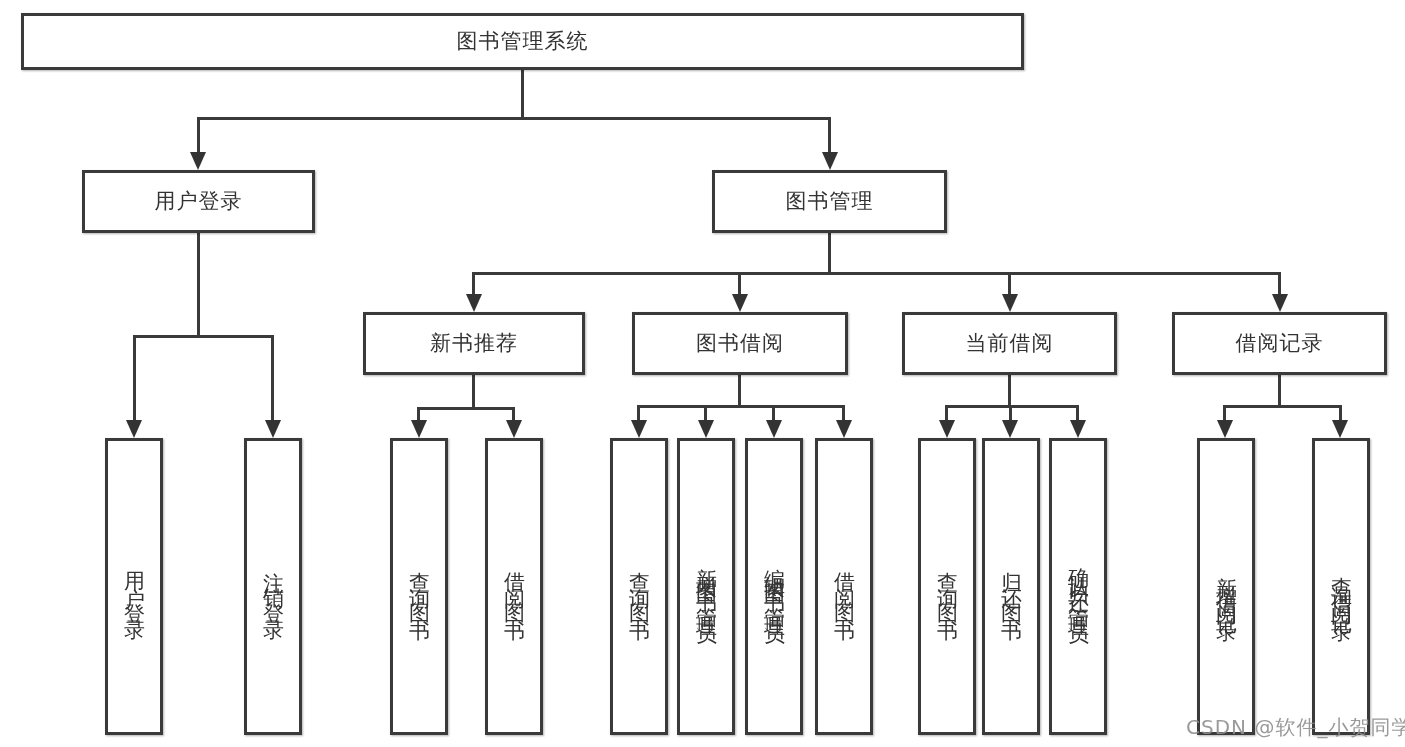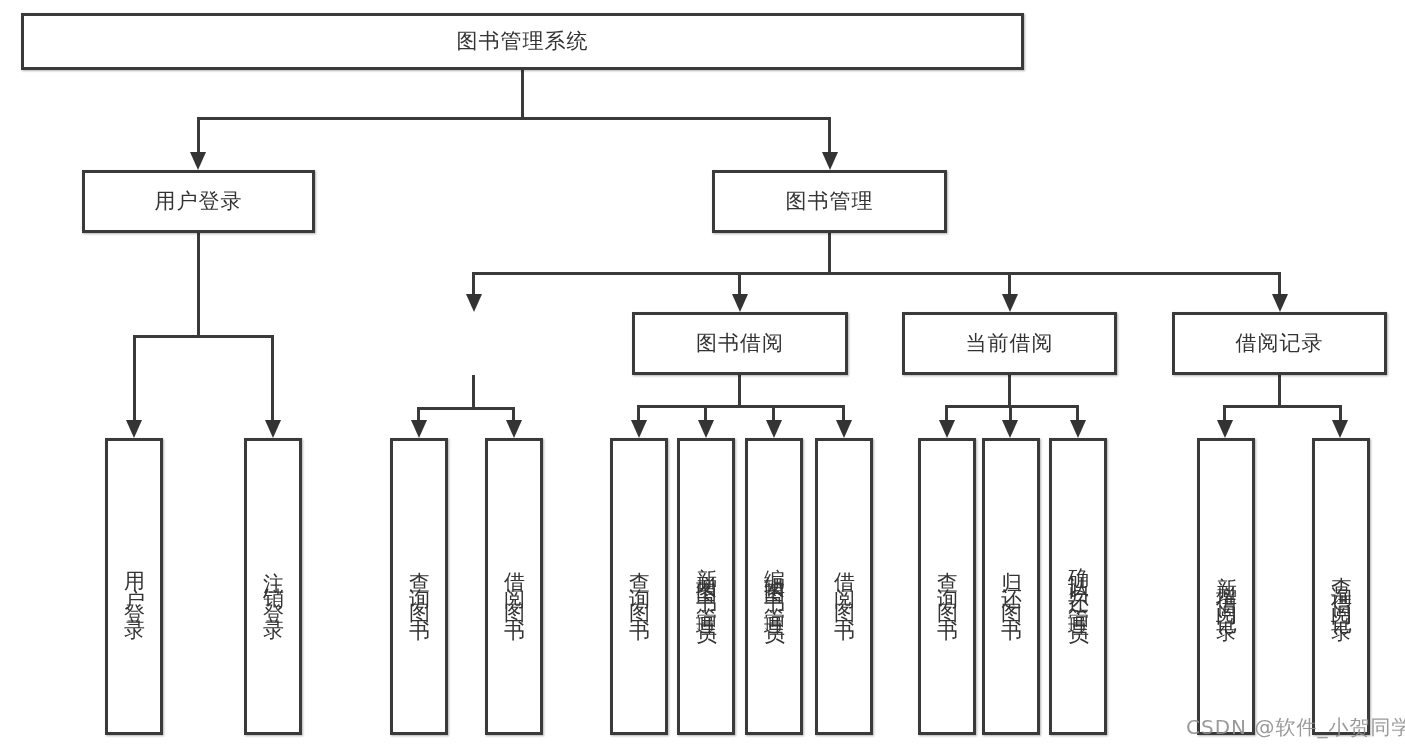--- a/index.html
+++ b/index.html
@@ -100,20 +100,21 @@
   <div class="hline" style="left:472px; top:272px; width:809px;"></div>
   <div class="vline" style="left:472px; top:272px; height:26px;"></div>
   <div class="vline" style="left:738px; top:272px; height:26px;"></div>
   <div class="vline" style="left:1008px; top:272px; height:26px;"></div>
   <div class="vline" style="left:1278px; top:272px; height:26px;"></div>
   <div class="arrow" style="left:466px; top:294px;"></div>
   <div class="arrow" style="left:732px; top:294px;"></div>
   <div class="arrow" style="left:1002px; top:294px;"></div>
   <div class="arrow" style="left:1272px; top:294px;"></div>
 
+  <div class="box h" style="left:363px; top:312px; width:222px; height:63px;">新书推荐</div>
   <div class="box h" style="left:632px; top:312px; width:216px; height:63px;text-align:center;">图书借阅</div>
   <div class="box h" style="left:902px; top:312px; width:215px; height:63px;">当前借阅</div>
   <div class="box h" style="left:1172px; top:312px; width:215px; height:63px;">借阅记录</div>
 
   <div class="vline" style="left:472px; top:375px; height:35px;"></div>
   <div class="hline" style="left:417px; top:407px; width:98px;"></div>
   <div class="vline" style="left:417px; top:407px; height:15px;"></div>
   <div class="vline" style="left:512px; top:407px; height:15px;"></div>
   <div class="arrow" style="left:411px; top:420px;"></div>
   <div class="arrow" style="left:506px; top:420px;"></div>

